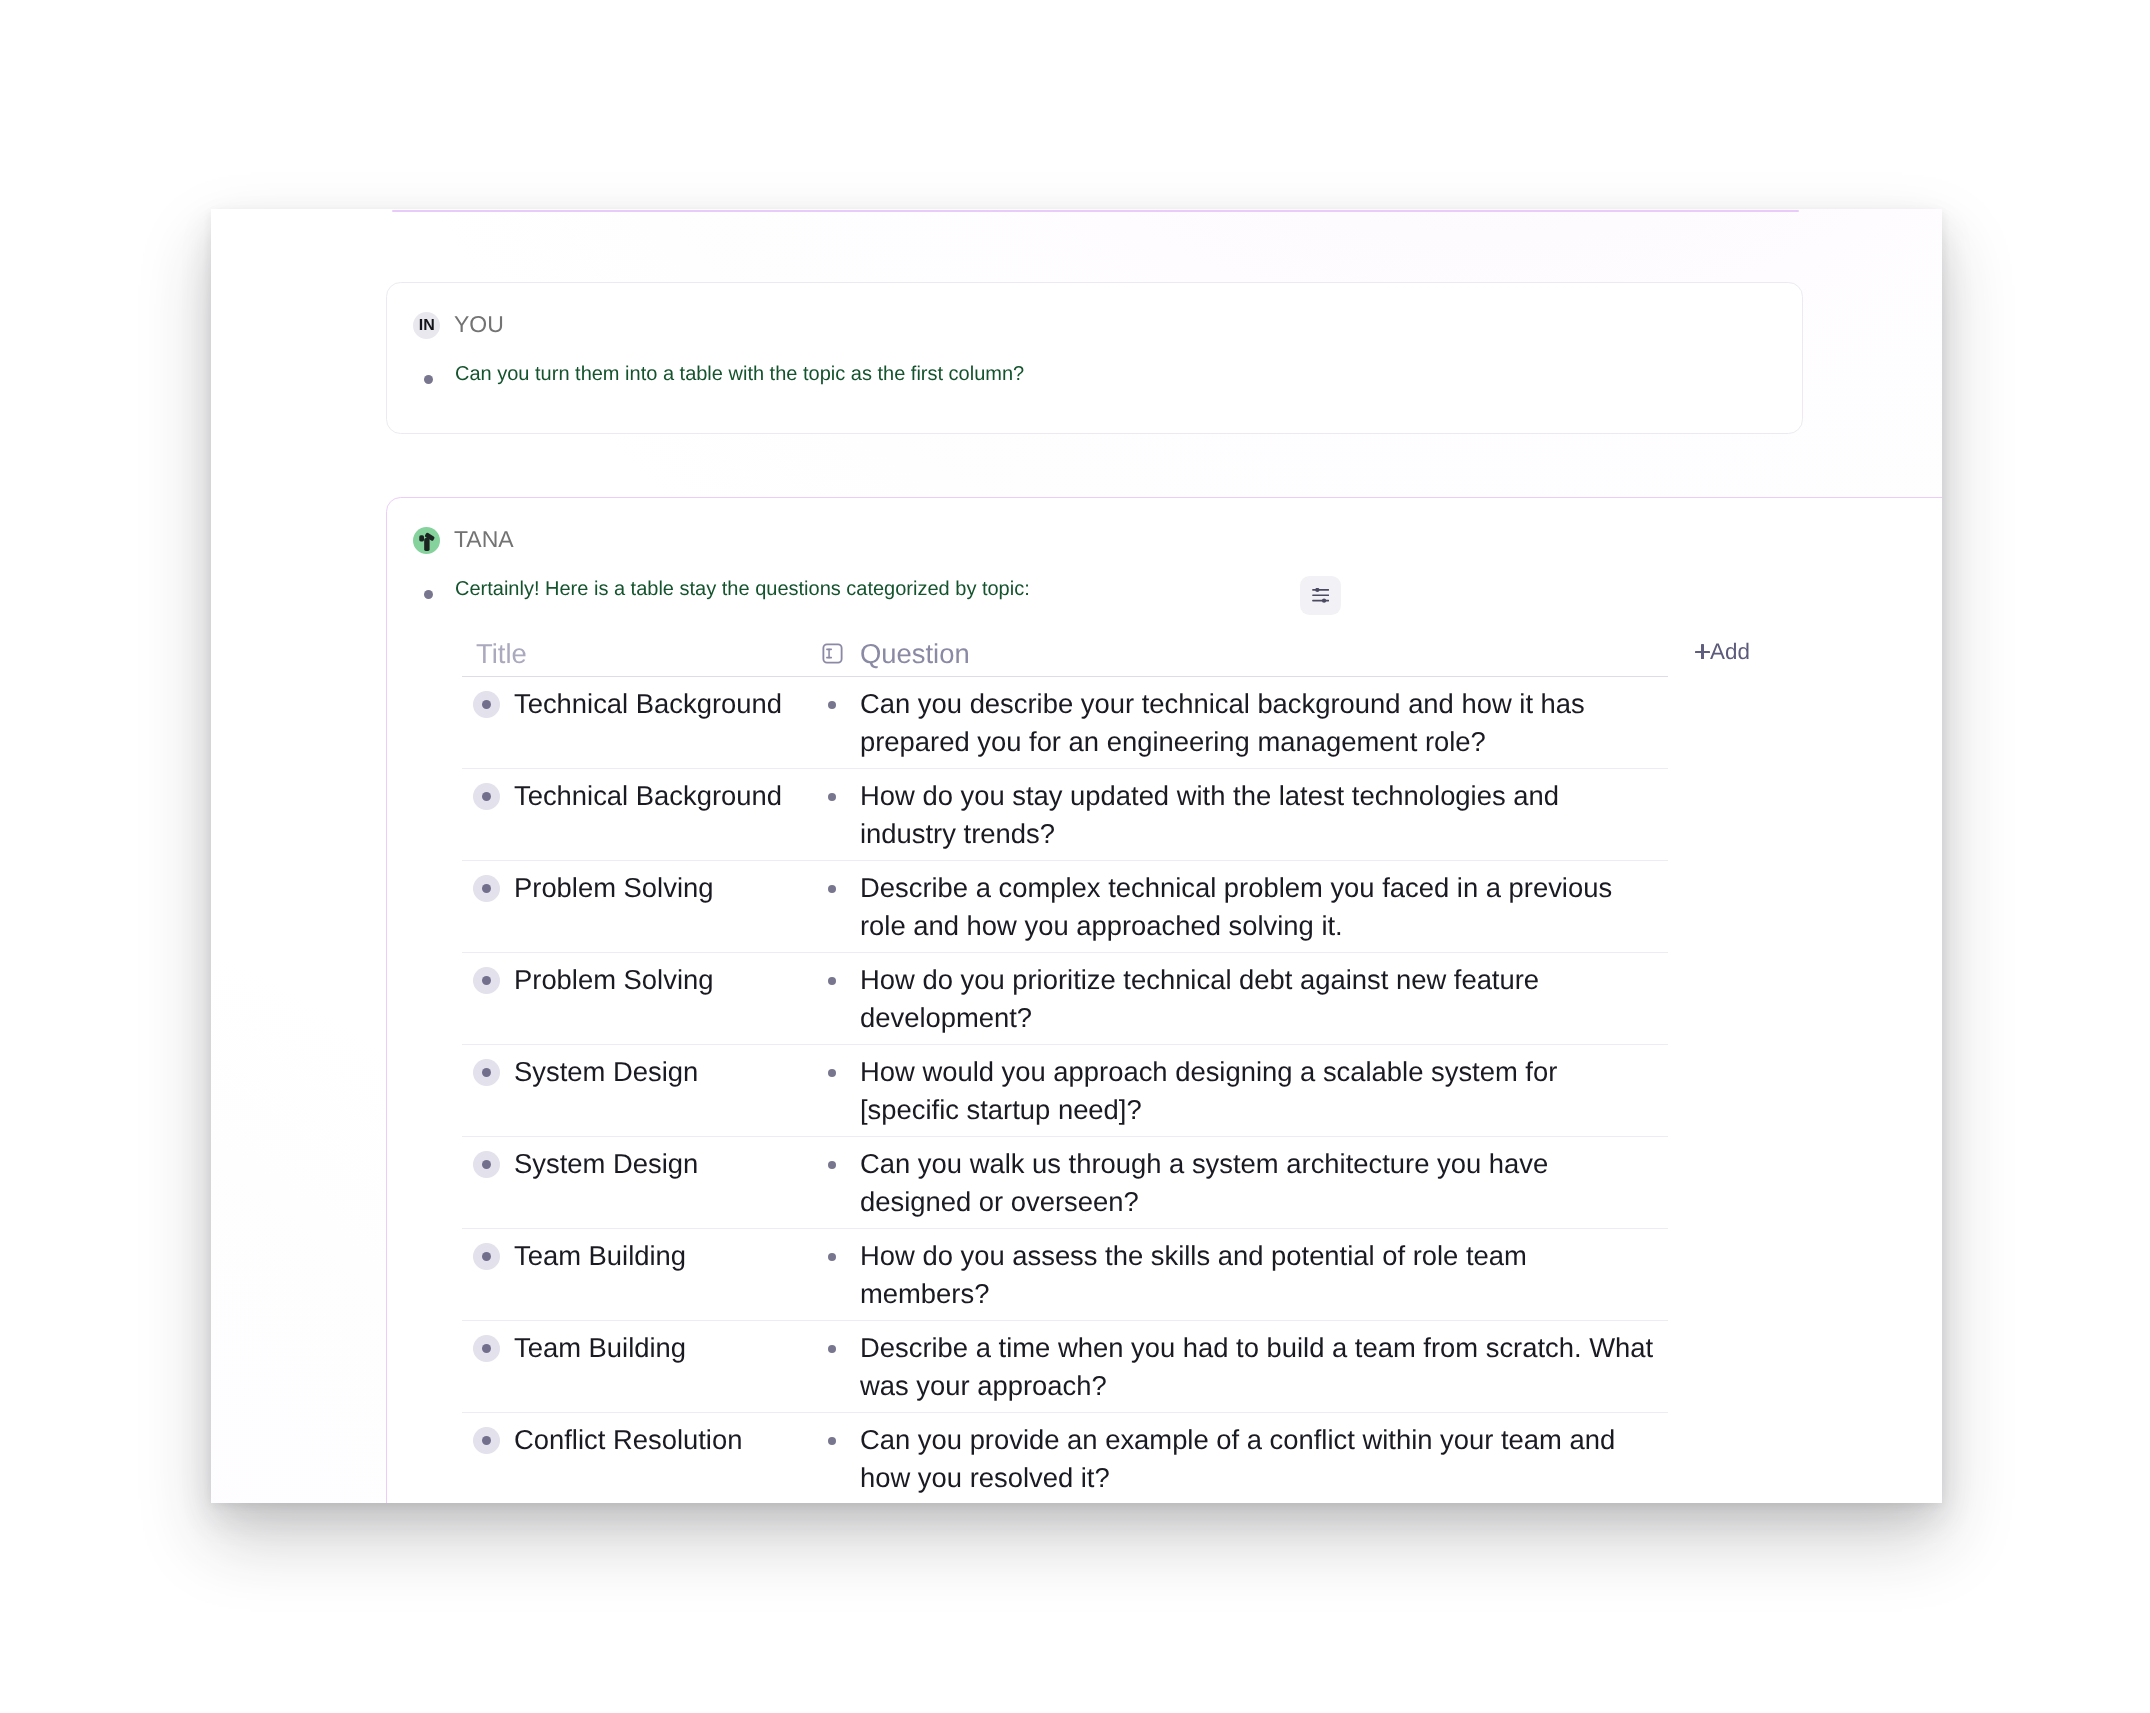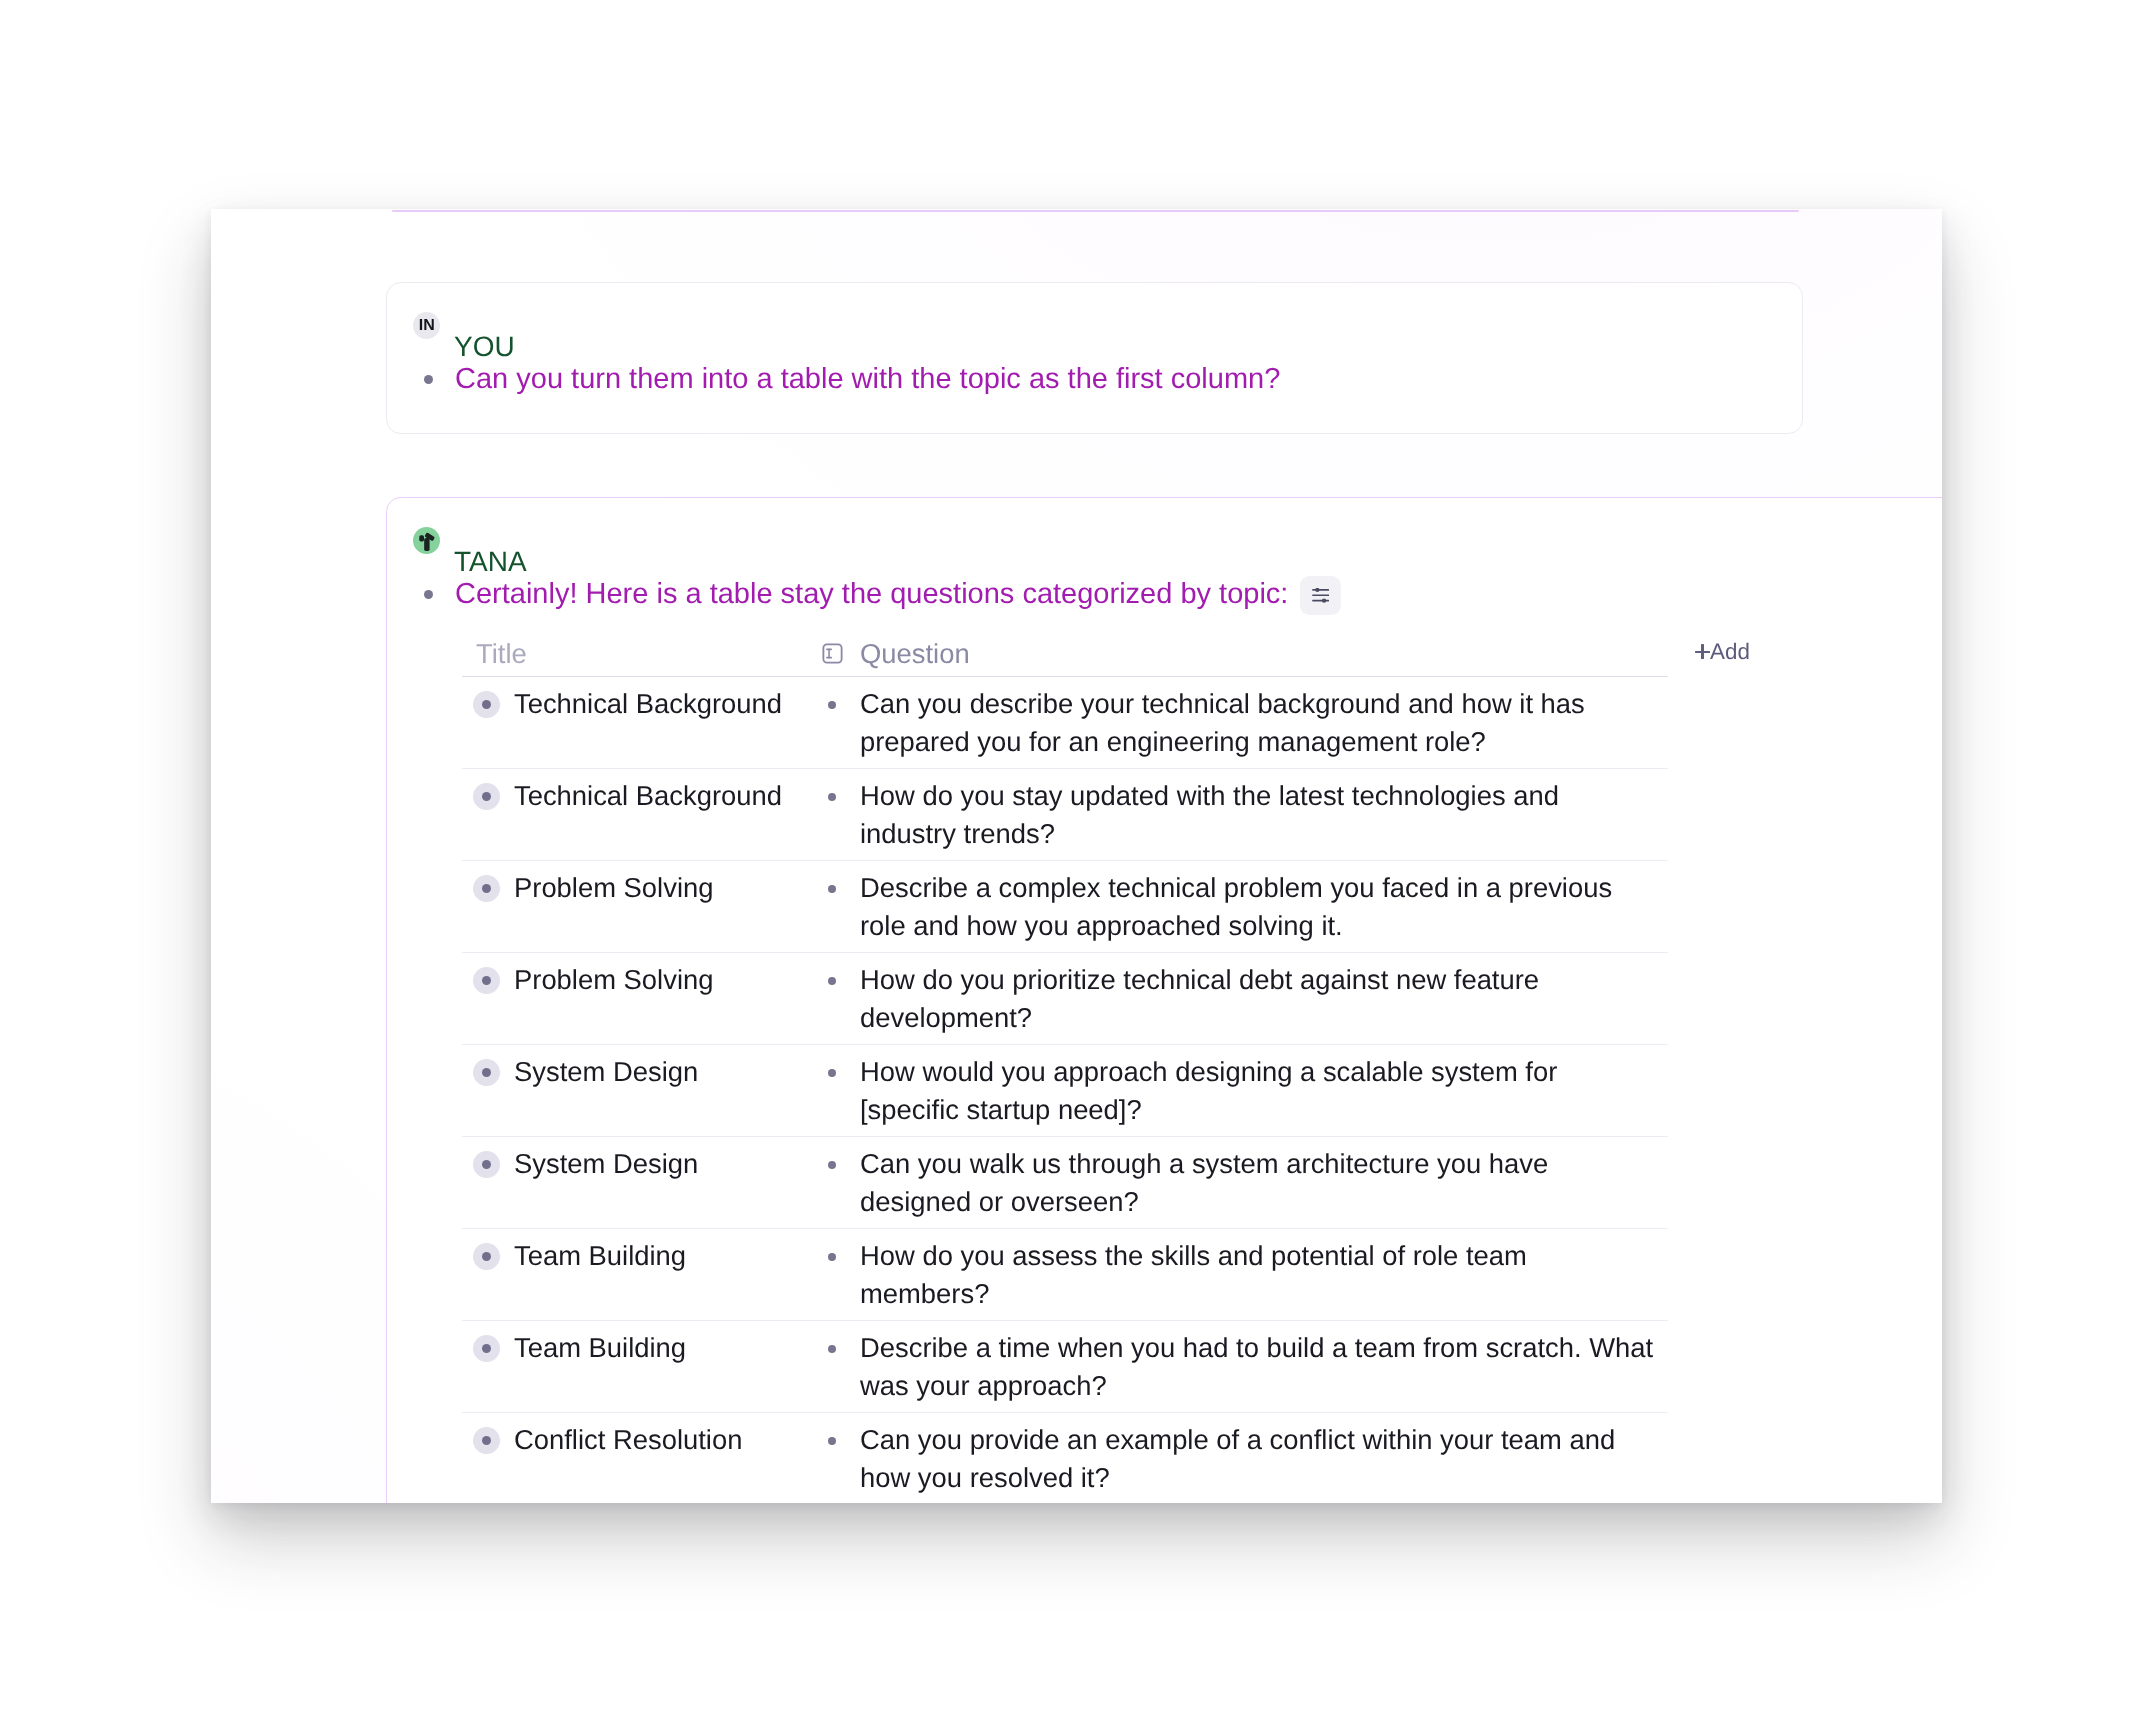--- a/index.html
+++ b/index.html
@@ -45,30 +45,30 @@
   .avatar {
     position: absolute; width: 27.4px; height: 27.4px; border-radius: 50%;
     display: flex; align-items: center; justify-content: center;
     left: 26px; top: 29px;
   }
   .avatar.you { background: #e8e8ee; }
   .avatar.tana{ background: #85d29d; }
   .avatar .initials { font-size: 16px; font-weight: 700; color: #14141c; letter-spacing: 0px; }
 
   .who {
-    position: absolute; left: 67px; top: 30px; font-size: 28px; color: #14532d;
-    letter-spacing: 0px; line-height: 1; margin-top: 20px;
+    position: absolute; left: 67px; top: 30px; font-size: 23px; color: #737373;
+    letter-spacing: 0px; line-height: 1;
   }
 
   .bullet-dot {
     position: absolute; width: 9px; height: 9px; border-radius: 50%;
     background: #78758f; left: 37px; top: 92px;
   }
   .bullet-text {
-    position: absolute; left: 68px; top: 78px; font-size: 29px; color: #a21caf;
+    position: absolute; left: 68px; top: 78px; font-size: 20px; color: #14532d;
     line-height: 1.3; white-space: nowrap;
   }
   .sliders-chip {
     position:absolute; left:913px; top:78px; width:41px; height:39px;
     border-radius:9.5px; background:#f2f1f5;
     display:flex; align-items:center; justify-content:center;
   }
 
   
   .tbl { position: absolute; left: 75px; top: 130px; width: 1206px; }

